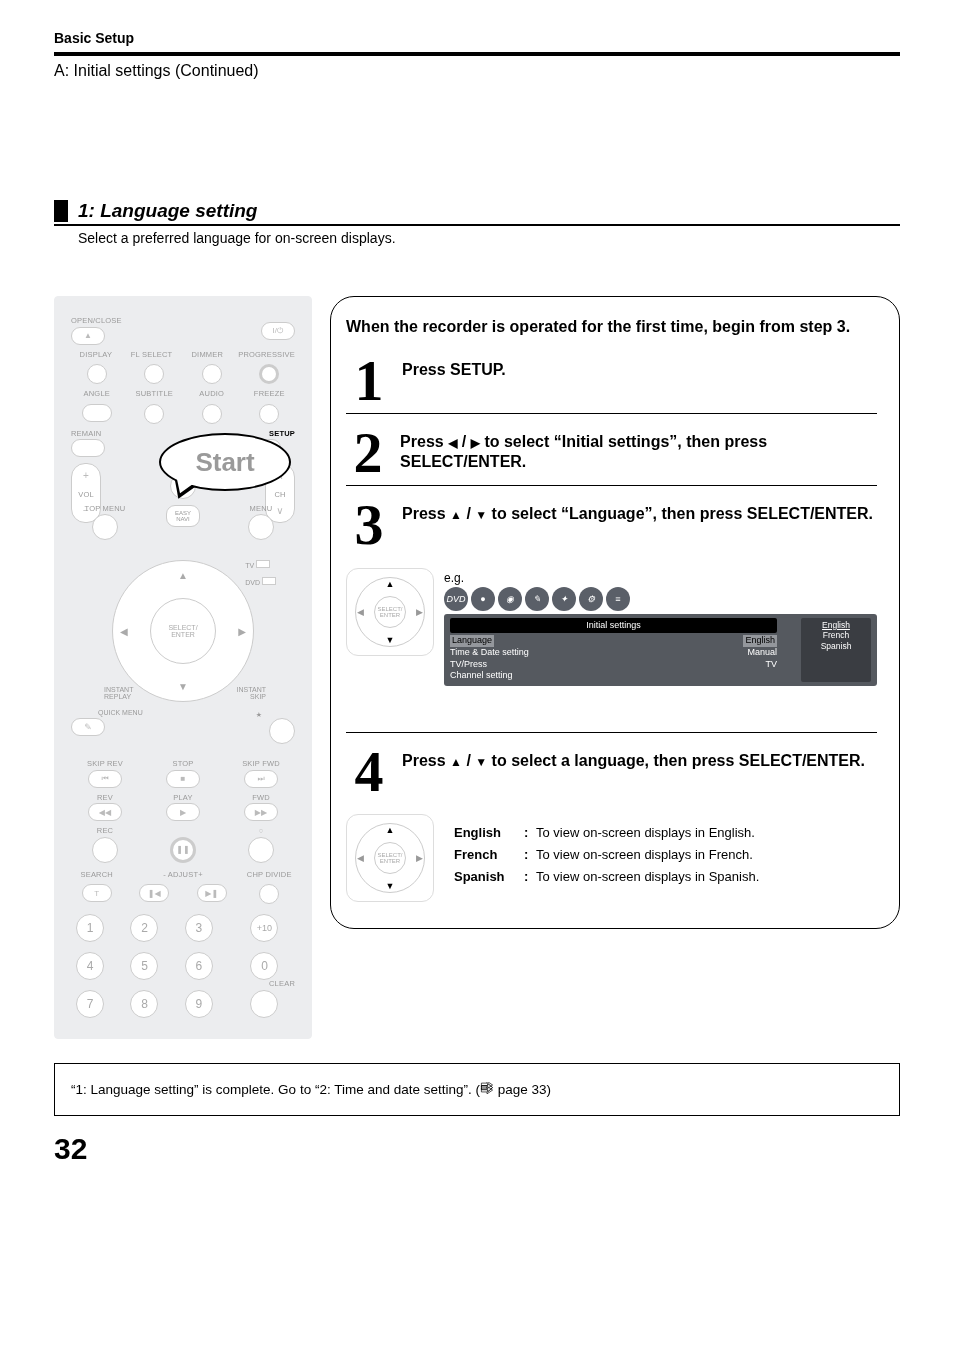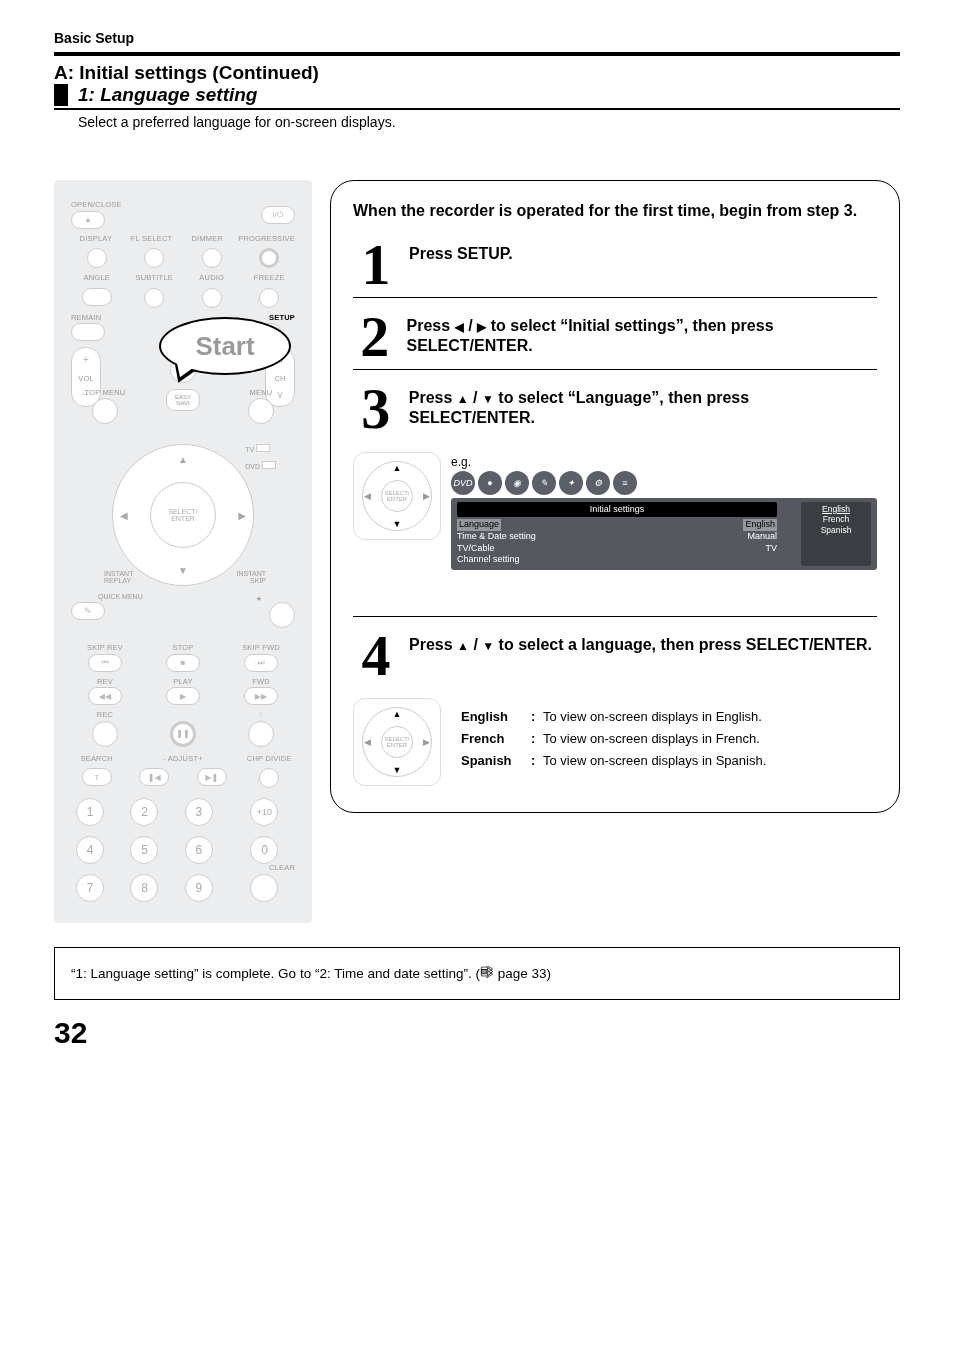--- a/index.html
+++ b/index.html
@@ -1,19 +1,19 @@
 <!DOCTYPE html>
 <html><head>
 <meta charset="utf-8">
 <style>
   * { box-sizing: border-box; margin: 0; padding: 0; }
   body { font-family: Arial, Helvetica, sans-serif; background: #fff; color: #000; width: 954px; margin: 0 auto; padding: 30px 54px 20px 54px; }
   .header-breadcrumb { font-size: 14px; font-weight: bold; margin-bottom: 6px; }
   .thick-rule { border: 0; border-top: 4px solid #000; margin-bottom: 6px; }
-  .subheader { font-size: 19px; font-weight: bold; }
+  .subheader { font-size: 16px; font-weight: normal; margin-bottom: 120px; }
   .section-title-row { display: flex; align-items: flex-end; border-bottom: 2px solid #000; padding-bottom: 2px; margin-bottom: 4px; }
   .section-bar { width: 14px; height: 22px; background: #000; margin-right: 10px; }
   .section-title { font-size: 19px; font-weight: bold; font-style: italic; }
   .section-desc { font-size: 14px; margin-left: 24px; margin-bottom: 50px; }
   .main-row { display: flex; gap: 18px; align-items: flex-start; }
 
   .remote-wrap { position: relative; width: 258px; background: #ecedef; border: 1px solid #ecedef; border-radius: 4px; padding: 14px 16px 20px 16px; font-size: 8px; color: #9a9a9a; }
   .r-label { font-size: 7.5px; text-align: center; color: #9a9a9a; letter-spacing: 0.2px; line-height: 1; }
   .r-row { display: flex; justify-content: space-between; align-items: center; margin-top: 6px; }
   .r-btn-oval { width: 34px; height: 18px; border: 1px solid #ccc; border-radius: 9px; background: #fff; }
@@ -39,21 +39,21 @@
   .cl-tl { left: 6px; top: 140px; text-align: left;}
   .cl-tr { right: 2px; top: 140px; text-align: right;}
   .cl-bl { left: 0px; bottom: 0px; text-align: left;}
   .numpad { display: grid; grid-template-columns: repeat(4, 1fr); gap: 10px 16px; margin-top: 10px; }
   .num-btn { width: 28px; height: 28px; border: 1px solid #ccc; border-radius: 50%; background: #fff; display: flex; align-items: center; justify-content: center; color: #aaa; font-size: 12px; margin: 0 auto; }
 
   .start-bubble { position: absolute; left: 170px; top: 136px; transform: translateX(-50%); width: 132px; height: 58px; background: #fff; border: 2px solid #000; border-radius: 50%; display: flex; align-items: center; justify-content: center; font-size: 26px; font-weight: bold; z-index: 3; }
   .start-tail { position: absolute; left: 116px; top: 183px; width: 0; height: 0; border-left: 10px solid transparent; border-right: 16px solid transparent; border-top: 20px solid #000; transform: rotate(16deg); z-index: 2; }
   .start-tail-inner { position: absolute; left: 119px; top: 182px; width: 0; height: 0; border-left: 8px solid transparent; border-right: 12px solid transparent; border-top: 15px solid #fff; transform: rotate(16deg); z-index: 3; }
 
-  .steps-pane { flex: 1; border: 1px solid #000; border-radius: 24px; padding: 20px 22px 26px 22px; }
+  .steps-pane { flex: 1; border: 1px solid #000; border-radius: 24px; padding: 20px 22px 26px 15px; }
   .first-time { font-size: 16px; font-weight: bold; margin-bottom: 18px; line-height: 1.3; }
   .step { margin-top: 14px; }
   .step-head { display: flex; align-items: flex-start; gap: 10px; border-bottom: 1.5px solid #000; padding-bottom: 8px; }
   .step-num { font-family: "Times New Roman", Georgia, serif; font-size: 58px; font-weight: bold; line-height: 0.85; width: 46px; text-align: center; }
   .step-text { font-size: 16px; font-weight: bold; padding-top: 4px; line-height: 1.25; }
   .step-body { margin-top: 10px; }
   .eg-row { display: flex; align-items: flex-start; gap: 10px; }
   .nav-icon { width: 88px; height: 88px; border: 1px solid #ddd; border-radius: 12px; display: flex; align-items: center; justify-content: center; position: relative; background: #fff; }
   .nav-icon .ring { position: absolute; width: 70px; height: 70px; border: 1px solid #ccc; border-radius: 50%; }
   .nav-icon .core { position: absolute; width: 32px; height: 32px; border: 1px solid #ccc; border-radius: 50%; display: flex; align-items: center; justify-content: center; font-size: 6px; color: #aaa; text-align: center; line-height: 1; }
@@ -342,21 +342,21 @@
                 <div class="osd-title">Initial settings</div>
                 <div class="osd-row">
                     <span class="osd-high">Language</span>
                     <span class="osd-high">English</span>
                   </div>
                 <div class="osd-row">
                     <span>Time &amp; Date setting</span>
                     <span>Manual</span>
                   </div>
                 <div class="osd-row">
-                    <span>TV/Cable</span>
+                    <span>TV/Press</span>
                     <span>TV</span>
                   </div>
                 <div class="osd-row">
                     <span>Channel setting</span>
                     <span></span>
                   </div>
               </div>
               <div class="osd-right">
                 <div class="osd-underline">English</div>
                 <div>French</div>

